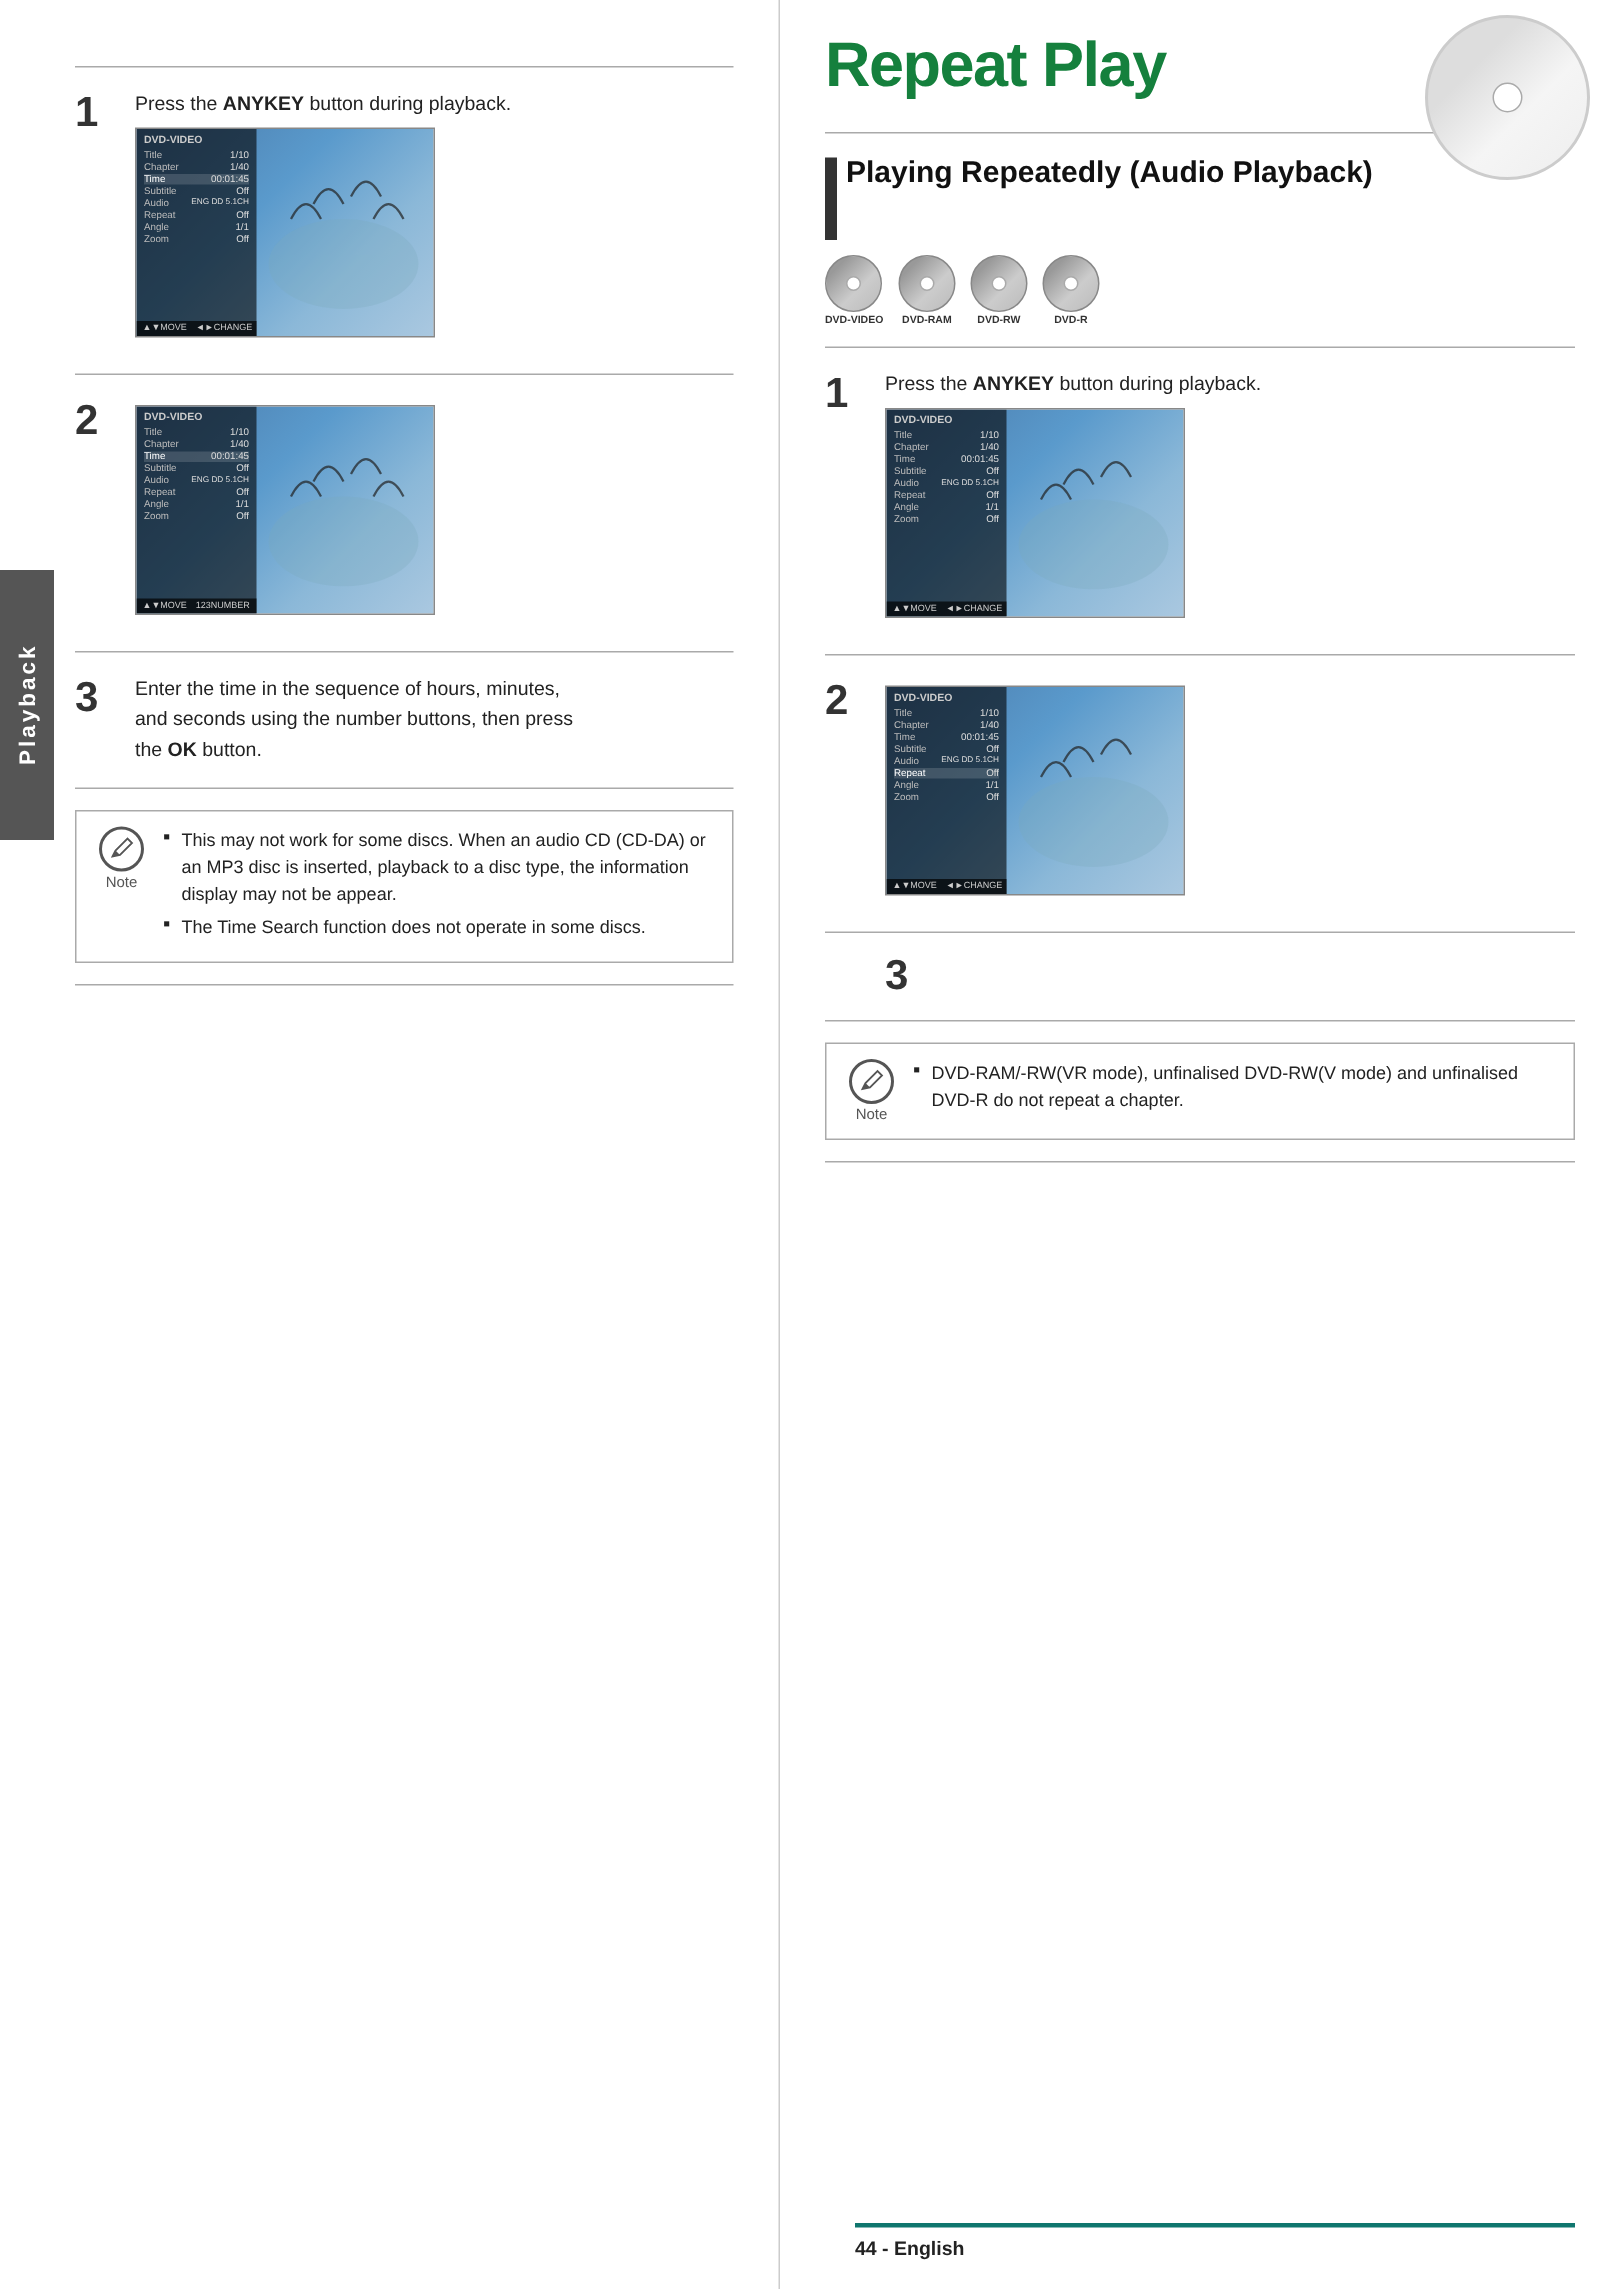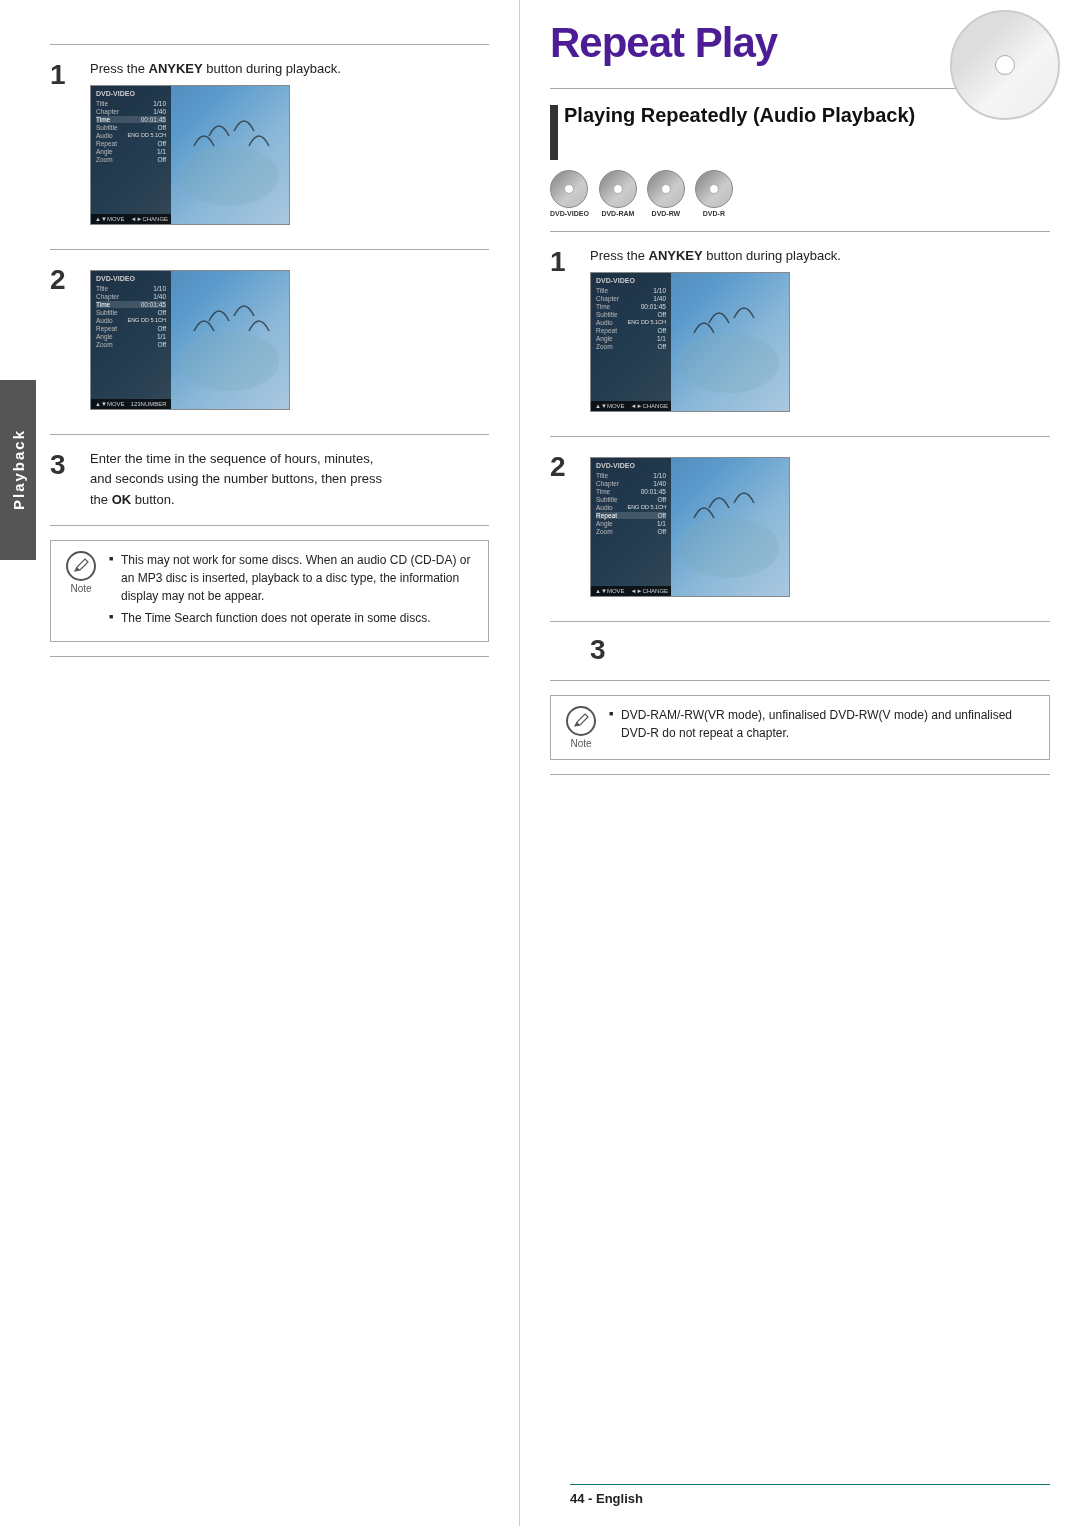--- a/index.html
+++ b/index.html
@@ -204,21 +204,21 @@
 
     
     .page-title-area {
       position: relative;
       margin-bottom: 10px;
       padding-bottom: 8px;
     }
     .page-title {
       font-size: 42px;
       font-weight: bold;
-      color: #4c1d95;
+      color: #15803d;
       line-height: 1.1;
       letter-spacing: -1px;
     }
     
     .disc-decoration {
       position: absolute;
       right: -10px;
       top: -10px;
       width: 110px;
       height: 110px;
@@ -294,21 +294,21 @@
       color: #333;
       text-align: center;
     }
 
     
     .page-footer {
       position: absolute;
       bottom: 20px;
       left: 50px;
       right: 30px;
-      border-top: 1px solid #0f766e;
+      border-top: 3px solid #0f766e;
       padding-top: 6px;
       display: flex;
       justify-content: space-between;
       align-items: center;
     }
     .footer-text {
       font-size: 13px;
       font-weight: bold;
       color: #222;
     }

